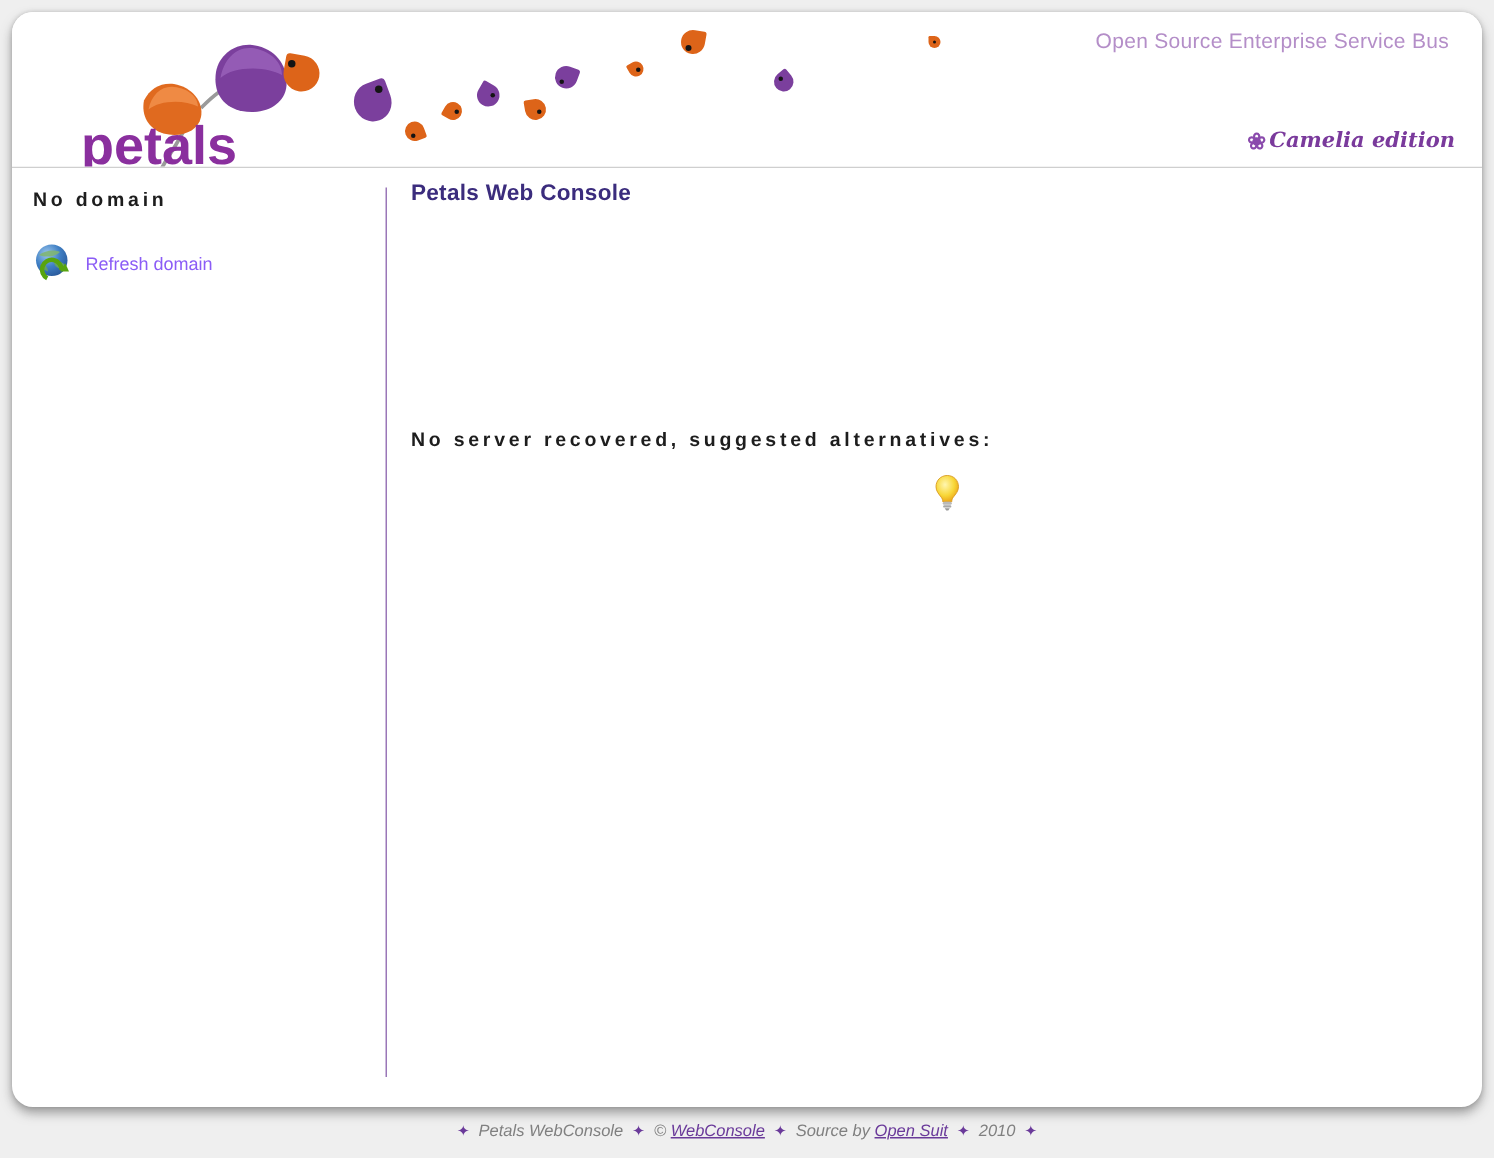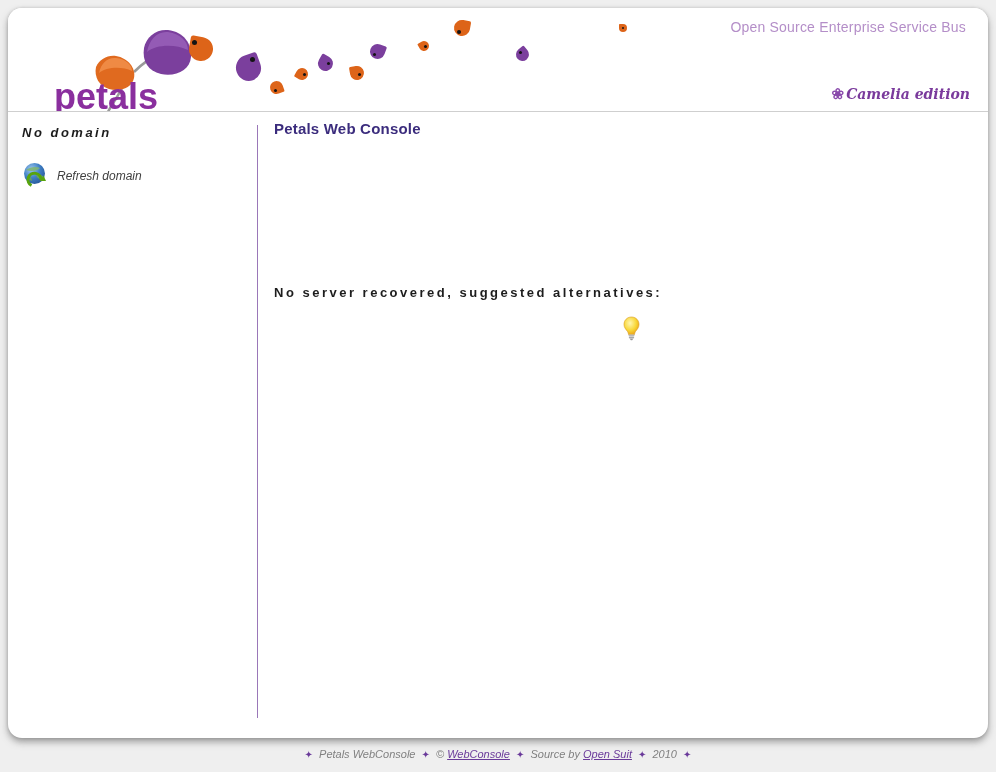--- a/index.html
+++ b/index.html
@@ -81,28 +81,28 @@
     background-image:radial-gradient(circle at 2px 2px,#fff .5px, transparent .6px),
                      radial-gradient(circle at 5px 3px,#fff .5px, transparent .6px),
                      radial-gradient(circle at 7px 1px,#fff .5px, transparent .6px);
   }
   .flag-fr {
     border:1px solid #8a8aa0;
     background:linear-gradient(90deg,#2b3f9e 0 33%,#ffffff 33% 66%,#cf2433 66% 100%);
   }
   
   .content { flex:1; display:flex; min-height:0; }
-  .sidebar { width:249px; flex:0 0 249px; padding:13px 10px 0 14px;font-style:italic; }
+  .sidebar { width:249px; flex:0 0 249px; padding:13px 10px 0 14px; }
   .sidebar-title, .message-title {
     color:#1d1d1d; font-size:13px; font-weight:bold; letter-spacing:2.5px;
   }
   .refresh-row {
     margin-top:22px; display:flex; align-items:center; gap:8px; cursor:pointer;
   }
-  .link { color:#404040; font-size:12px; }
+  .link { color:#8b5cf6; font-size:12px; }
   .divider { width:1px; background:#9a77b8; margin:13px 0 20px 0; }
   .main { flex:1; position:relative; padding:8px 0 0 16px; }
   .main-title { color:#3b2c7d; font-size:15px; font-weight:bold; letter-spacing:.2px; }
   .message-block { margin-top:148px; }
   .suggestion-row {
     margin-top:16px; display:flex; align-items:center; justify-content:center; gap:8px;
   }
   .suggestion-link { cursor:pointer; }
   
   .footer {

